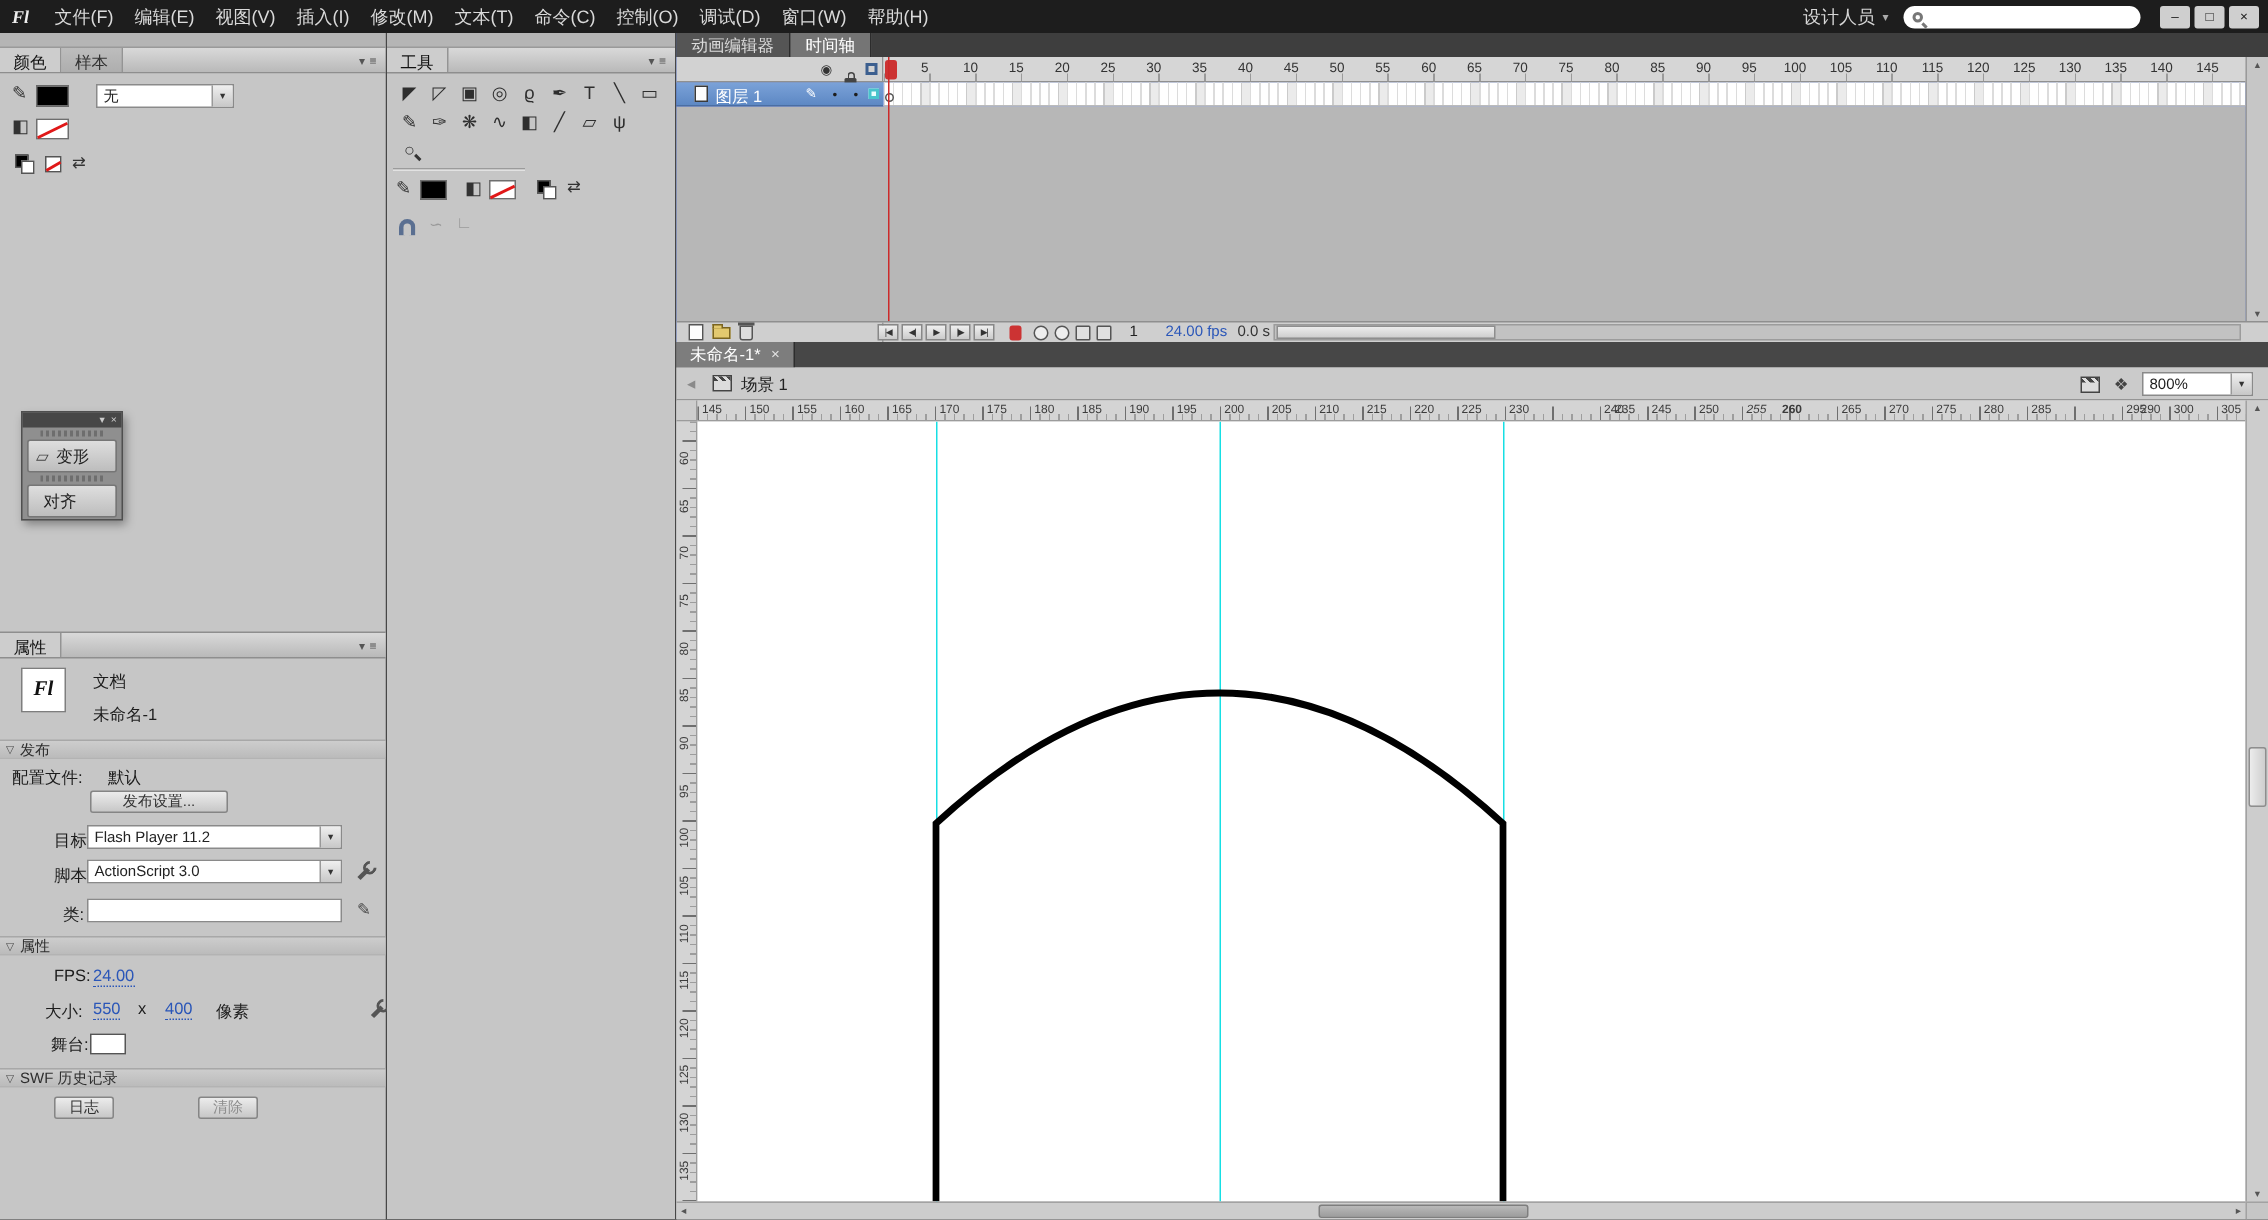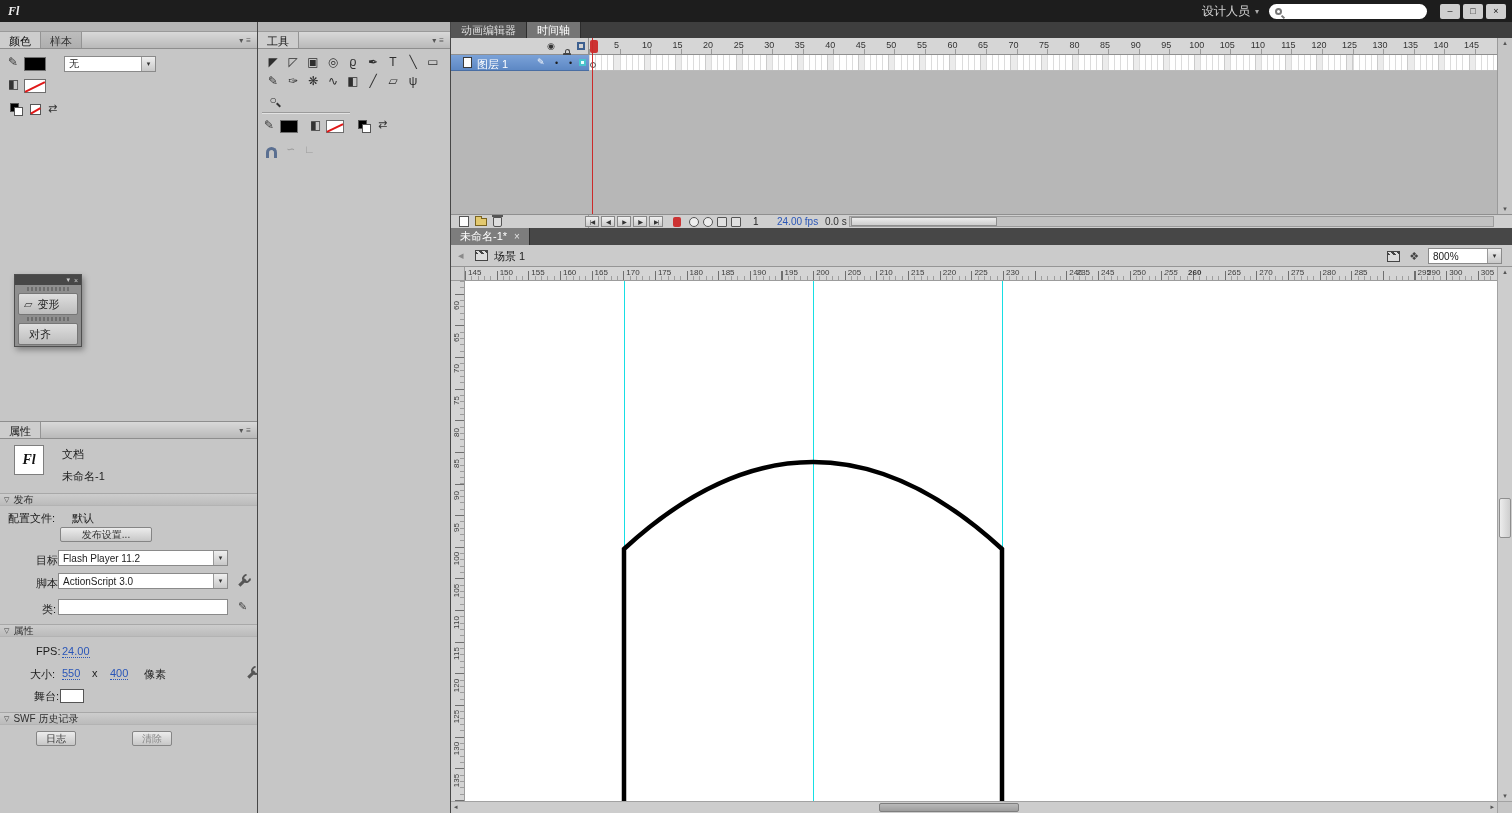--- a/index.html
+++ b/index.html
@@ -201,20 +201,33 @@
     border:1px solid #7e7e7e;border-radius:2px}
   .sb-corner{position:absolute;right:0;bottom:0;width:15px;height:12px;background:#c6c6c6;border-left:1px solid #a2a2a2;border-top:1px solid #a2a2a2}
 </style>
 </head>
 <body>
 
 <div class="app" data-name="flash-app-window">
 
   <header class="menubar" data-name="menubar">
     <span class="logo" data-name="app-logo-icon">Fl</span>
+    <nav class="menus" data-name="menu-items">
+        <span class="menu-item" data-name="menu-item">文件(F)</span>
+        <span class="menu-item" data-name="menu-item">编辑(E)</span>
+        <span class="menu-item" data-name="menu-item">视图(V)</span>
+        <span class="menu-item" data-name="menu-item">插入(I)</span>
+        <span class="menu-item" data-name="menu-item">修改(M)</span>
+        <span class="menu-item" data-name="menu-item">文本(T)</span>
+        <span class="menu-item" data-name="menu-item">命令(C)</span>
+        <span class="menu-item" data-name="menu-item">控制(O)</span>
+        <span class="menu-item" data-name="menu-item">调试(D)</span>
+        <span class="menu-item" data-name="menu-item">窗口(W)</span>
+        <span class="menu-item" data-name="menu-item">帮助(H)</span>
+      </nav>
     <div class="mb-right" data-name="menubar-right">
       <div class="workspace" data-name="workspace-switcher">
         <span data-name="workspace-label">设计人员</span>
         <span class="caret" data-name="chevron-down-icon">▾</span>
       </div>
       <div class="searchbox" data-name="search-box">
         <span class="mag-icon" data-name="search-icon"></span>
         <input data-name="search-input" value="" style="">
       </div>
       <div class="winbtns" data-name="window-controls">

